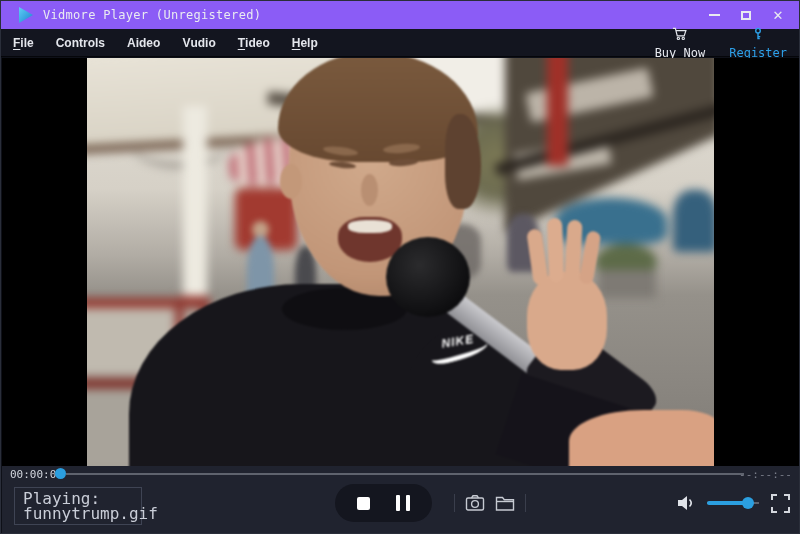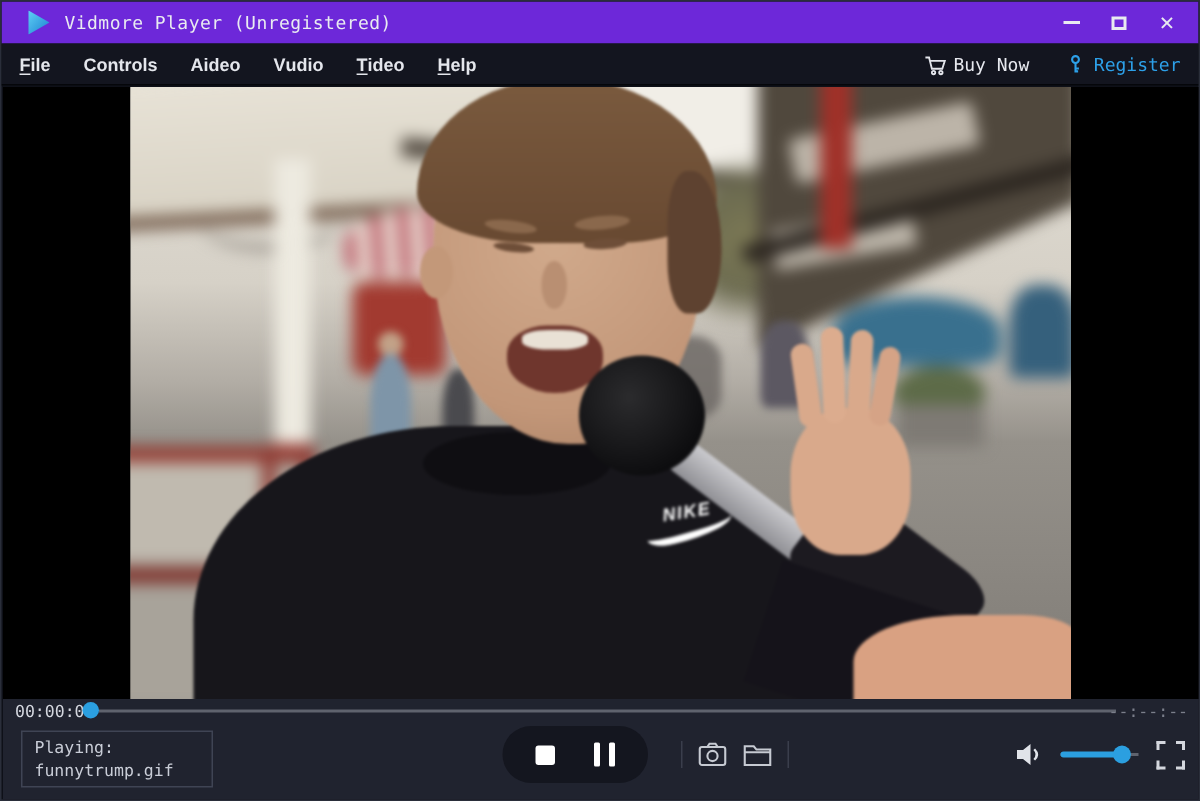--- a/index.html
+++ b/index.html
@@ -1,36 +1,36 @@
 <!DOCTYPE html>
 <html><head>
 <meta charset="utf-8">
 <style>
   * { margin:0; padding:0; box-sizing:border-box; }
   html,body { width:800px; height:534px; background:#000; overflow:hidden; }
   body { font-family:"Liberation Sans", sans-serif; }
   #window { position:relative; width:800px; height:534px; background:#0e1018; border:1px solid #2a2e3a; overflow:hidden; }
 
   
-  .titlebar { position:absolute; left:0; top:0; width:100%; height:28px; background:#6d28d9; display:flex; align-items:center; }
+  .titlebar { position:absolute; left:0; top:0; width:100%; height:28px; background:#8b5cf6; display:flex; align-items:center; }
   .logo { margin-left:17px; width:15px; height:16px; display:flex; align-items:center; }
   .app-title { margin-left:10px; color:#e9ebf1; font-family:"DejaVu Sans Mono", monospace; font-size:12px; letter-spacing:0.3px; }
   .winbtns { position:absolute; right:10px; top:0; height:28px; display:flex; align-items:center; gap:10px; }
   .winbtn { width:22px; height:22px; display:flex; align-items:center; justify-content:center; cursor:pointer; background:transparent; border:none; }
   .glyph-min { display:block; width:11px; height:2px; background:#e8eaf0; }
   .glyph-max { display:block; width:10px; height:9px; border:2px solid #e8eaf0; }
   .glyph-close { color:#e8eaf0; font-size:13px; line-height:1; }
 
   
   .menubar { position:absolute; left:0; top:28px; width:100%; height:28px; background:#13151f; display:flex; align-items:center; border-bottom:1px solid #05060a; }
   .menu-item { color:#e4e6ec; font-size:12px; font-weight:600; padding:0 11px; height:28px; display:flex; align-items:center; cursor:default; }
   .menu-item:first-child { padding-left:12px; }
   .menu-item .u { text-decoration:underline; text-underline-offset:2px; }
   .menubar-right { position:absolute; right:12px; top:0; height:28px; display:flex; align-items:center; gap:24px; }
-  .mb-link { display:flex; align-items:center; gap:5px; font-family:"DejaVu Sans Mono", monospace; font-size:12px; cursor:pointer; }
+  .mb-link { display:flex; align-items:center; gap:5px; font-family:"DejaVu Sans Mono", monospace; font-size:12px; cursor:pointer;flex-direction:column; }
   .mb-link.buy { color:#e7e9ef; }
   .mb-link.reg { color:#2da0e8;justify-content:flex-end; }
 
   
   .stage { position:absolute; left:1px; top:57px; width:798px; height:408px; background:#000; }
   .scene { position:absolute; left:85px; top:0; width:627px; height:408px; overflow:hidden;
            background:linear-gradient(180deg,#e3dfd6 0%,#d6d1c7 32%,#b2ada5 48%,#95918a 58%,#8b8781 78%,#7f7b75 100%); }
   .layer { position:absolute; inset:-10px; }
   .bg { filter:blur(5px); }
   .mid { filter:blur(3px); }
@@ -105,21 +105,21 @@
 
   
   .controlbar { position:absolute; left:1px; top:465px; width:798px; height:68px; background:#20232f; }
   .prog-row { position:absolute; left:0; top:0; width:100%; height:16px; }
   .time-cur { position:absolute; left:8px; top:2px; color:#d3d6de; font-family:"DejaVu Sans Mono", monospace; font-size:11px; }
   .prog-track { position:absolute; left:64px; top:7px; width:678px; height:2px; background:#5f636e; cursor:pointer; }
   .prog-handle { position:absolute; left:53px; top:2px; width:11px; height:11px; border-radius:50%; background:#2b9fe0; cursor:pointer; }
   .time-tot { position:absolute; right:8px; top:2px; color:#7b7f8b; font-family:"DejaVu Sans Mono", monospace; font-size:11px; }
 
   .playing-box { position:absolute; left:12px; top:21px; width:128px; height:38px; border:1px solid #3f4454; padding:3px 8px;
-                 color:#c9cdd7; font-family:"DejaVu Sans Mono", monospace; font-size:11px; line-height:15px; }
+                 color:#c9cdd7; font-family:"DejaVu Sans Mono", monospace; font-size:16px; line-height:15px; }
   .pill { position:absolute; left:333px; top:18px; width:97px; height:38px; background:#14161f; border-radius:19px; display:flex; align-items:center; justify-content:center; gap:26px; }
   .btn { background:none; border:none; cursor:pointer; display:flex; align-items:center; justify-content:center; padding:0; }
   .stop-sq { display:block; width:13px; height:13px; background:#fff; border-radius:2px; }
   .pause-bars { display:flex; gap:6px; }
   .pause-bars span { display:block; width:4px; height:16px; background:#fff; border-radius:1px; }
   .snap-group { position:absolute; left:452px; top:18px; height:38px; display:flex; align-items:center; gap:10px; }
   .vdiv { width:1px; height:18px; background:#3a3e4c; }
   .right-group { position:absolute; right:10px; top:18px; height:38px; display:flex; align-items:center; gap:12px; }
   .vol-wrap { position:relative; width:52px; height:12px; display:flex; align-items:center; cursor:pointer; }
   .vol-track { position:absolute; left:0; top:5px; width:100%; height:2px; background:#5f636e; }

